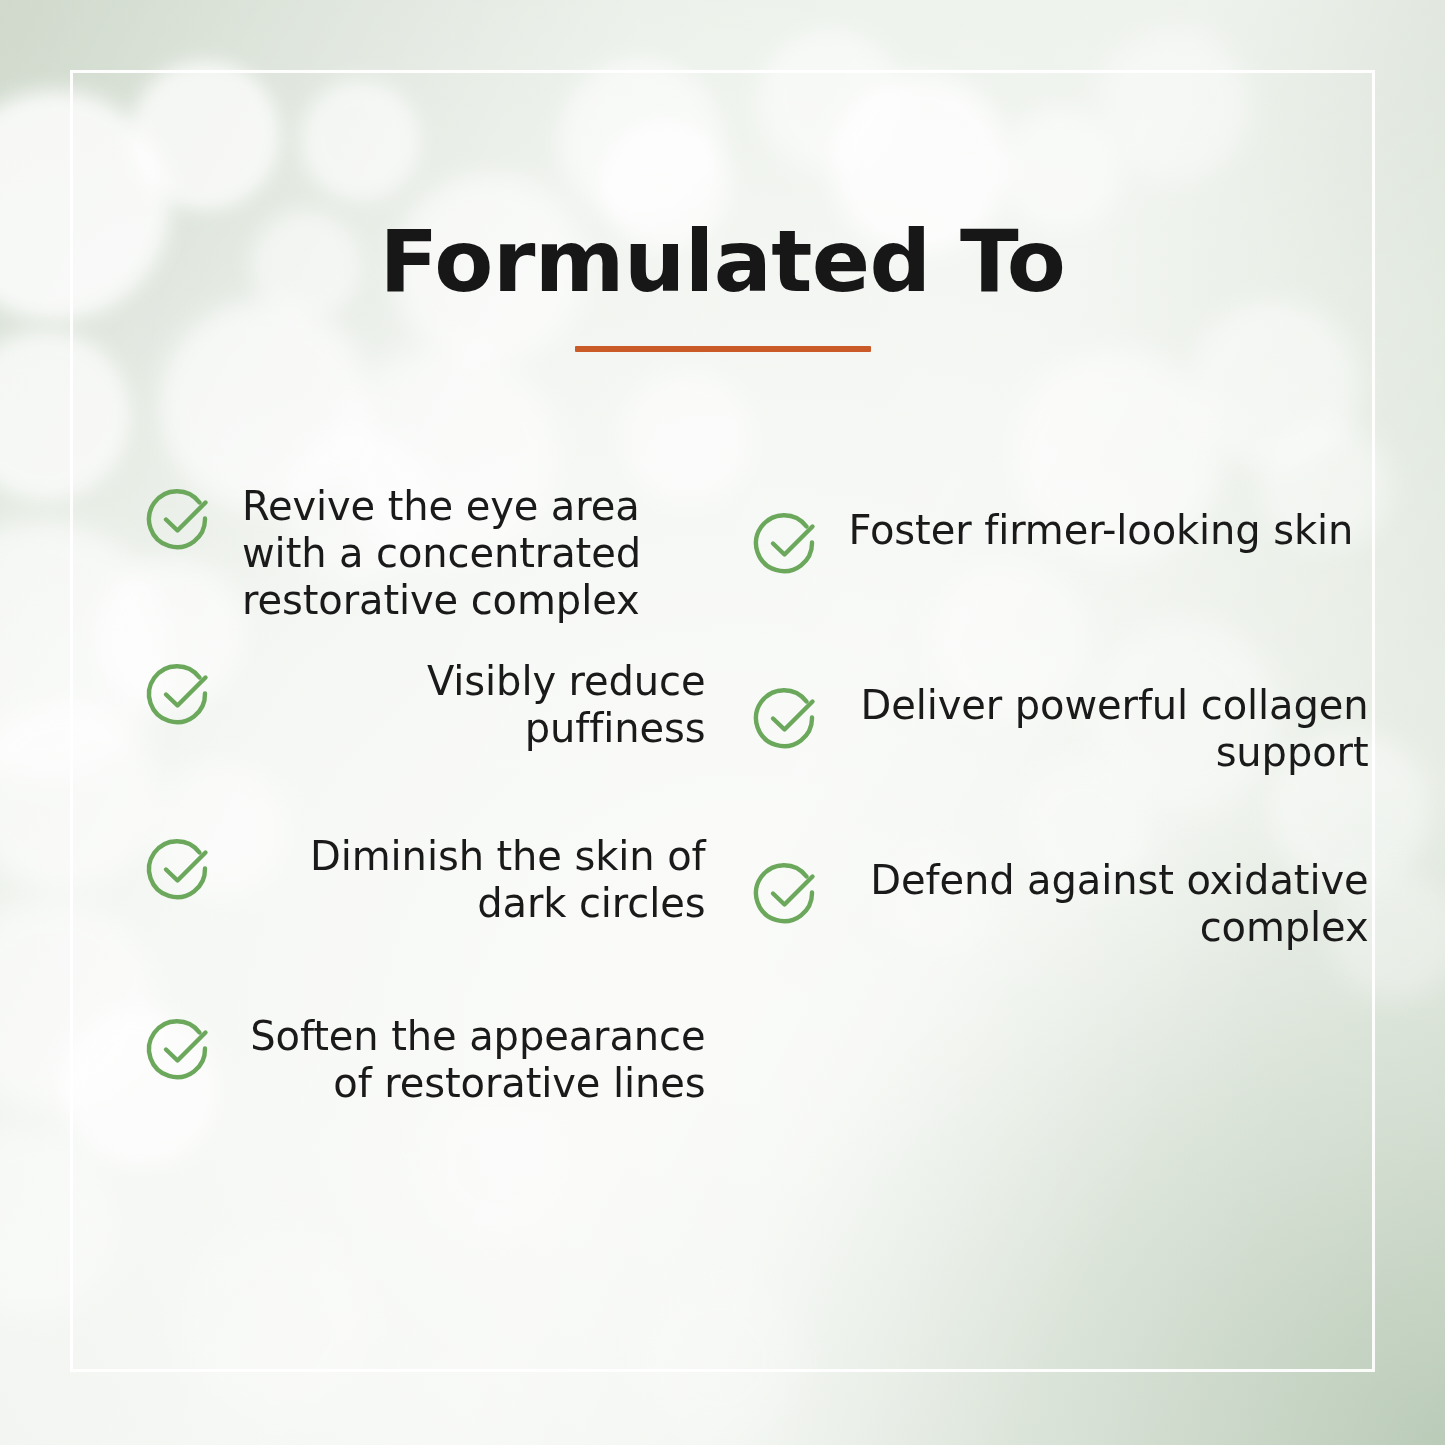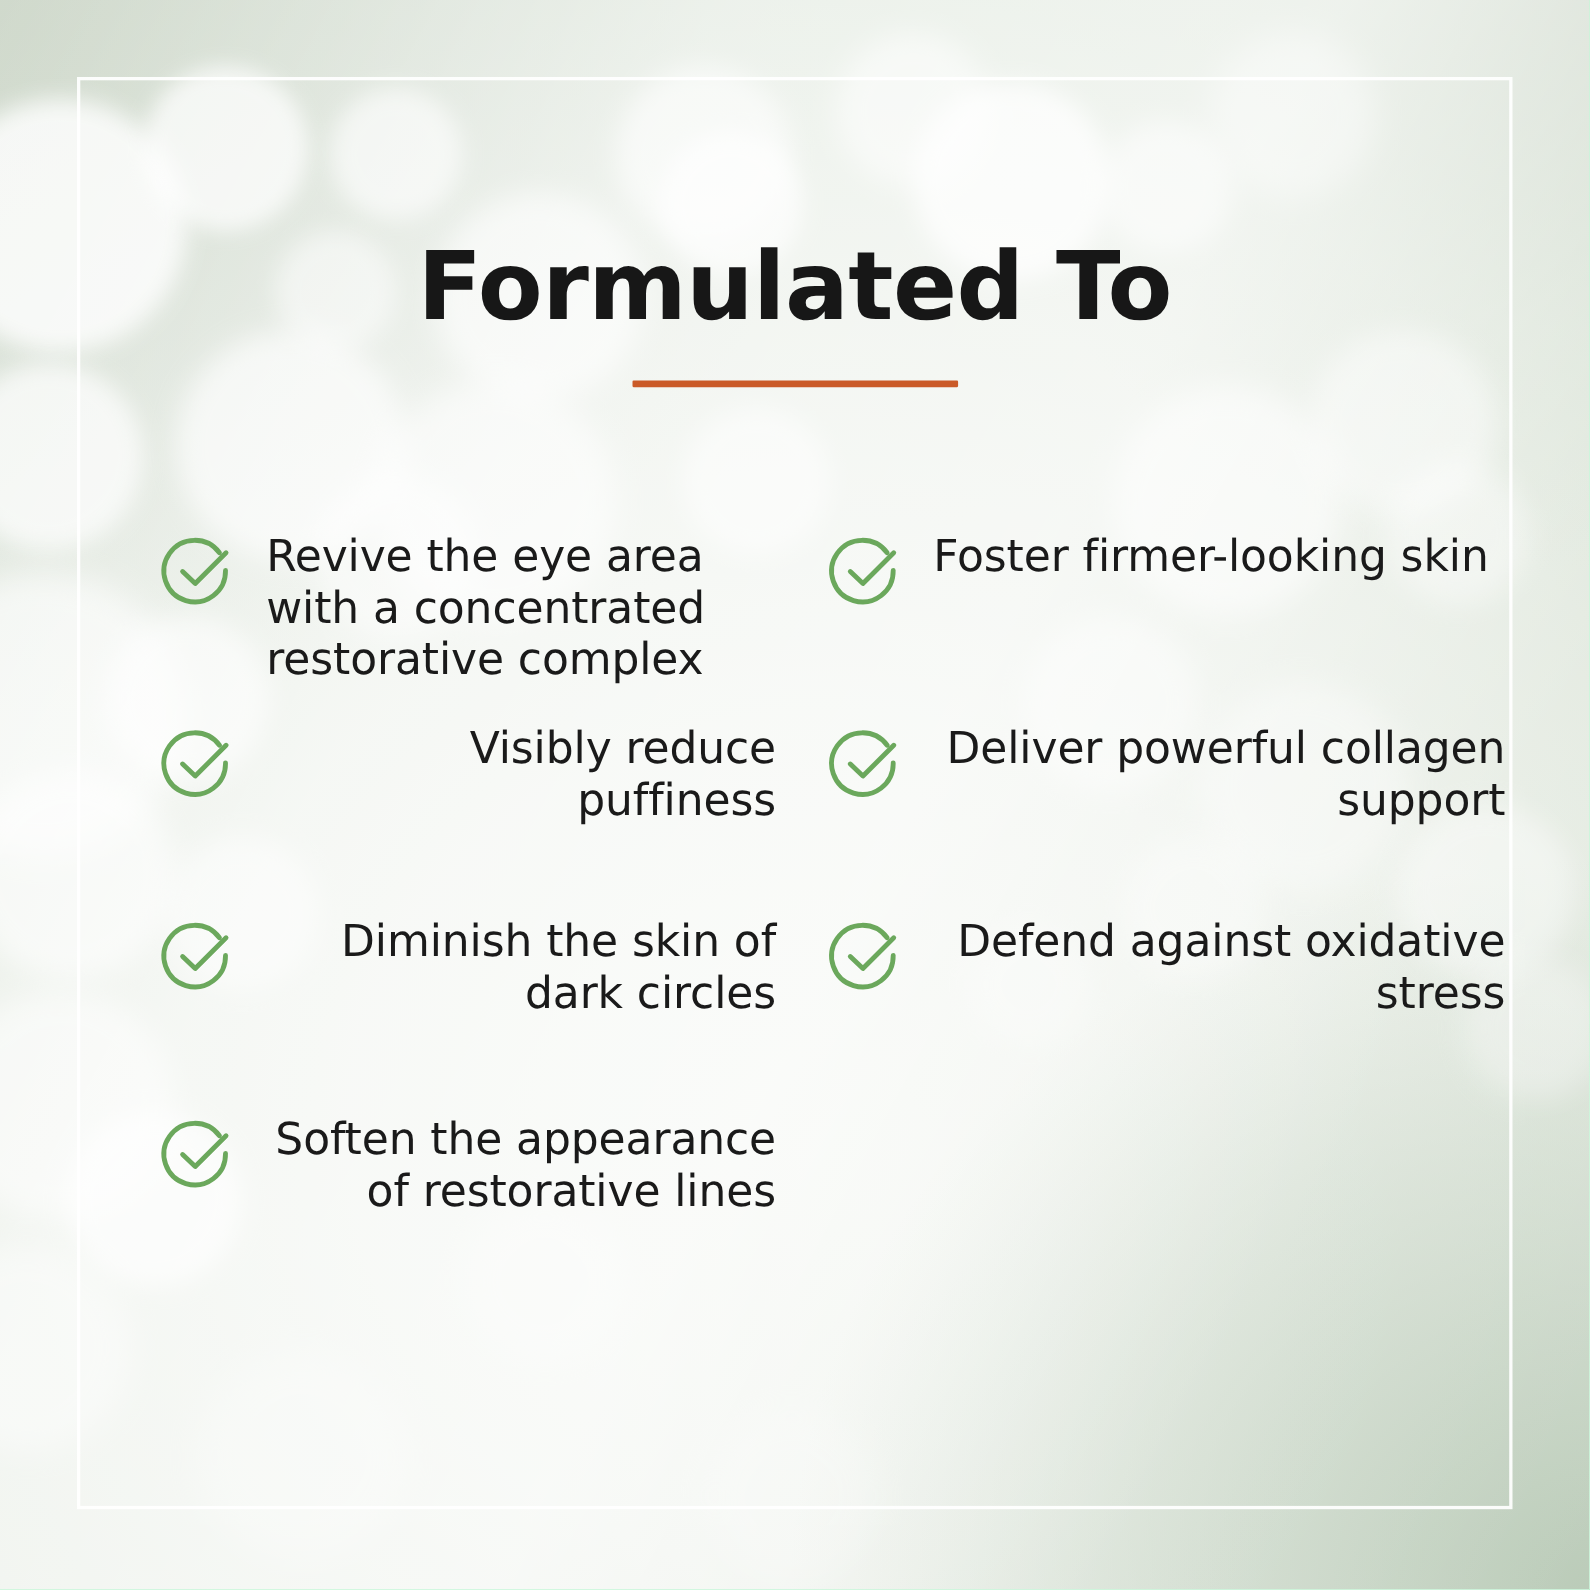--- a/index.html
+++ b/index.html
@@ -6,21 +6,21 @@
     margin: 0;
     padding: 0;
     background: #ffffff;
   }
   #canvas {
     position: relative;
     width: 1445px;
     height: 1445px;
     overflow: hidden;
     font-family: "DejaVu Sans", sans-serif;
-    background: #86efac;
+    background: #14b8a6;
   }
 
   
   .bg-base {
     position: absolute;
     inset: 0;
     background:
       radial-gradient(115% 105% at 52% 72%, #f3f6f1 0%, #eef2ec 26%, #e2e9df 52%, #d2dfcf 76%, #c2d2bf 100%);
   }
   .bg-tint-tl {
@@ -95,21 +95,21 @@
     left: 16px;
     top: 478px;
     width: 1419px;
     display: flex;
   }
   .col {
     box-sizing: border-box;
     flex: 0 0 50%;
   }
   .col-left  { padding-left: 126px;  padding-right: 20px; }
-  .col-right { padding-left: 23px;   padding-right: 44px; }
+  .col-right { padding-left: 23px;   padding-right: 44px; margin-top: 24px; }
 
   .benefit {
     display: flex;
     align-items: flex-start;
     gap: 24px;
     margin-bottom: 0;
   }
   .benefit + .benefit { margin-top: 0; text-align: right; }
 
   .check-icon {
@@ -268,20 +268,20 @@
         <span class="benefit-text">Deliver powerful collagen support</span>
       </div>
 
       <div class="benefit">
         <span class="check-icon">
           <svg viewBox="0 0 76 76" fill="none" xmlns="http://www.w3.org/2000/svg">
             <path d="M57.5 20.5 A28 28 0 1 0 63 36.5" stroke="#6ba85c" stroke-width="4.4" stroke-linecap="round"></path>
             <path d="M24 37.5 L35.5 48.5 L63.5 20.5" stroke="#6ba85c" stroke-width="4.4" stroke-linecap="round" stroke-linejoin="round"></path>
           </svg>
         </span>
-        <span class="benefit-text">Defend against oxidative stress</span>
+        <span class="benefit-text">Defend against oxidative complex</span>
       </div>
 
     </div>
 
   </div>
 
 </div>
 
 </body></html>

